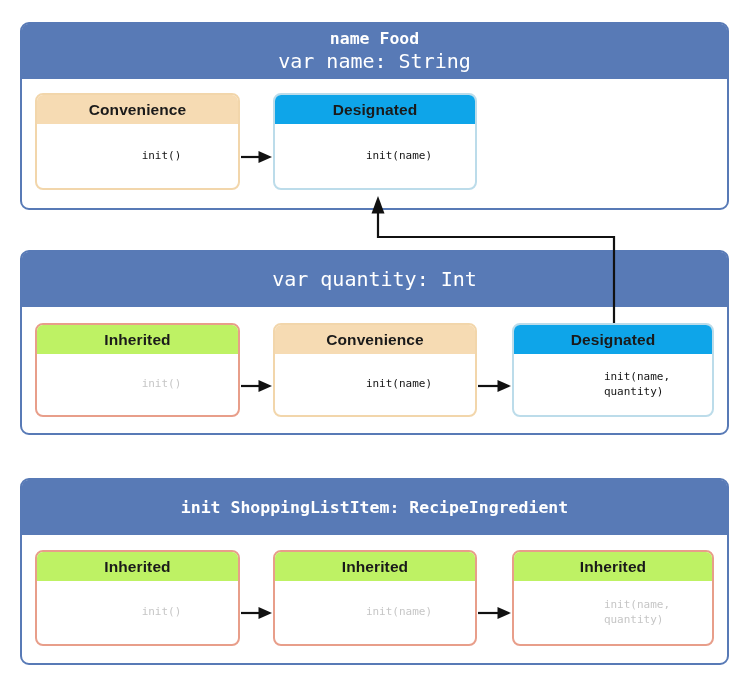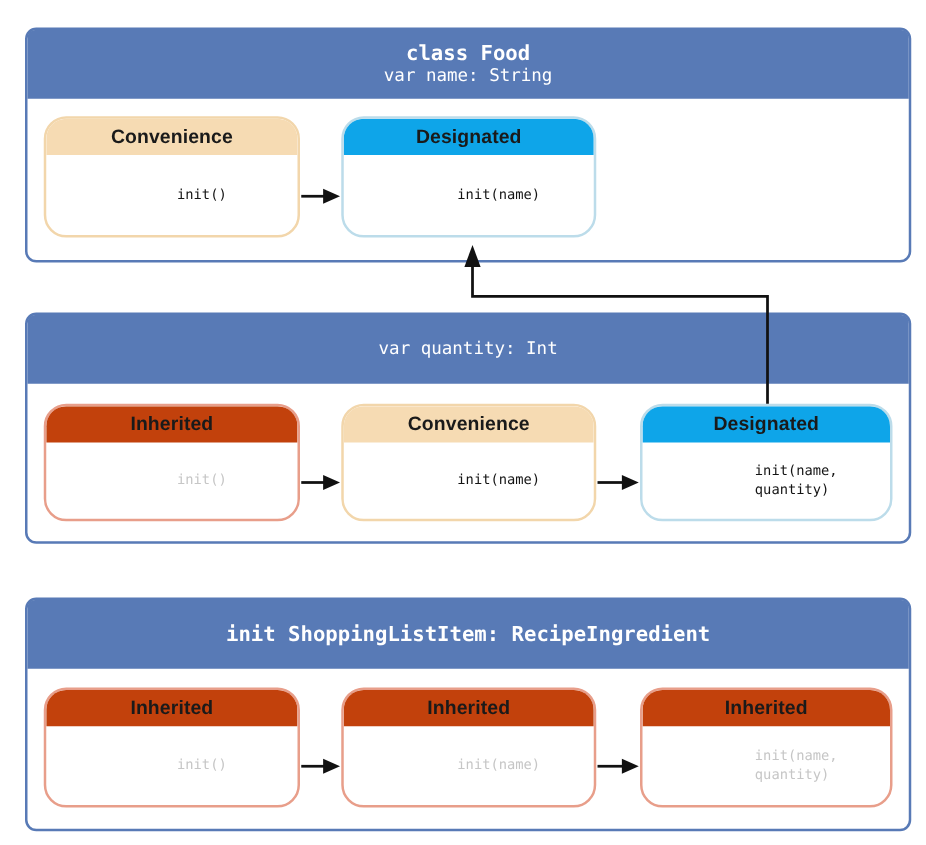--- a/index.html
+++ b/index.html
@@ -32,27 +32,27 @@
     border-radius: 6px 6px 0 0;
     color: #ffffff;
     display: flex;
     flex-direction: column;
     align-items: center;
     justify-content: center;
     font-family: "DejaVu Sans Mono", monospace;
     line-height: 1.28;
   }
   .class-title    { font-weight: bold; font-size: 16.5px; }
-  .class-subtitle { font-weight: normal; font-size: 14px; }
+  .class-subtitle { font-weight: normal; font-size: 20px; }
 
   
   .card {
     position: absolute;
     box-sizing: border-box;
-    border-radius: 18px;
+    border-radius: 8px;
     border: 2px solid;
     background: #ffffff;
     display: flex;
     flex-direction: column;
     overflow: hidden;
   }
   .card-header {
     height: 29px;
     flex: 0 0 29px;
     display: flex;
@@ -74,21 +74,21 @@
     white-space: pre-line;
     text-align: left;
     line-height: 1.32;
     margin-left: 48px;
   }
   .kind-convenience { border-color: #f2d6ab; }
   .kind-convenience .card-header { background: #f6dbb3; }
   .kind-designated { border-color: #bcdcea; }
   .kind-designated .card-header { background: #0ea5e9; }
   .kind-inherited { border-color: #e89e8a; }
-  .kind-inherited .card-header { background: #c2410c; }
+  .kind-inherited .card-header { background: #bef264; }
   .grayed .card-body { color: #c6c6c6; }
 
   
   #card-f-conv  { left: 35px;  top: 93px;  width: 205px; height: 97px; }
   #card-f-desig { left: 273px; top: 93px;  width: 204px; height: 97px; }
   
   #card-r-inher { left: 35px;  top: 323px; width: 205px; height: 94px; }
   #card-r-conv  { left: 273px; top: 323px; width: 204px; height: 94px; }
   #card-r-desig { left: 512px; top: 323px; width: 202px; height: 94px; }
   
@@ -106,21 +106,21 @@
   .arrow-line { stroke: #111111; stroke-width: 2.2; fill: none; }
   .arrow-head { fill: #111111; stroke: none; }
 </style>
 </head>
 <body>
 
 <div class="canvas">
 
   <section class="class-box" id="box-food">
     <header class="class-header">
-      <span class="class-title">class Food</span>
+      <span class="class-title">name Food</span>
       <span class="class-subtitle">var name: String</span>
     </header>
   </section>
 
   <section class="class-box" id="box-recipe">
     <header class="class-header">
       <span class="class-subtitle">var quantity: Int</span>
     </header>
   </section>
 

